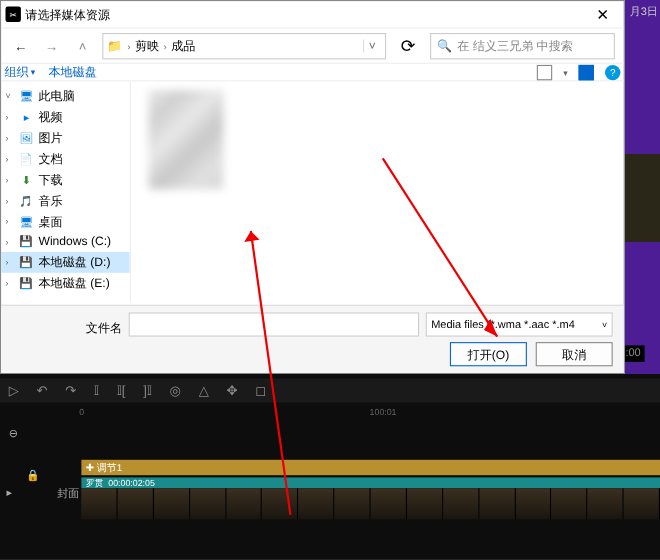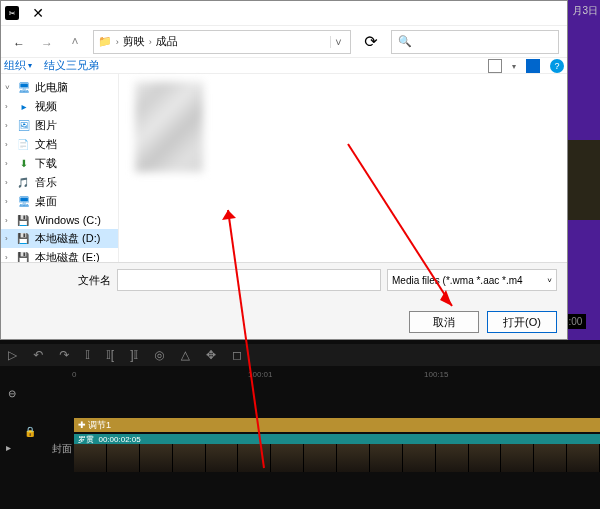--- a/index.html
+++ b/index.html
@@ -25,21 +25,21 @@
 .help-btn{width:14px;height:14px;border-radius:50%;background:#0099e5;color:#fff;font-size:9px;display:flex;align-items:center;justify-content:center}
 .body{display:flex;height:200px}
 .sidebar{width:118px;border-right:1px solid #eee;padding:4px 0;font-size:11px;overflow:hidden}
 .side-item{display:flex;align-items:center;padding:2px 4px;gap:4px;white-space:nowrap}
 .side-item.sel{background:#cce8ff}
 .side-icon{width:14px;height:14px;display:flex;align-items:center;justify-content:center;font-size:10px}
 .caret{width:8px;color:#666;font-size:8px}
 .content{flex:1;padding:8px;position:relative}
 .thumb{width:68px;height:90px;background:linear-gradient(135deg,#e8e8e8 0%,#d0d0d0 20%,#e8e8e8 40%,#c8c8c8 60%,#e0e0e0 80%,#d8d8d8 100%);filter:blur(4px);margin-left:8px}
 .footer{position:absolute;bottom:0;left:0;right:0;background:#f5f5f5;padding:6px 10px;border-top:1px solid #ddd}
-.fn-row{display:flex;align-items:center;gap:6px;margin-bottom:20px}
+.fn-row{display:flex;align-items:flex-end;gap:6px;margin-bottom:5px}
 .fn-label{font-size:11px;width:100px;text-align:right}
 .fn-input{flex:1;height:22px;border:1px solid #ccc;background:#fff}
 .filter-dd{width:170px;height:22px;border:1px solid #ccc;font-size:10px;display:flex;align-items:center;padding:0 4px;justify-content:space-between;background:#fff}
 .btn-row{display:flex;justify-content:flex-end;gap:8px}
 .btn{width:70px;height:22px;border:1px solid #888;background:#fdfdfd;font-size:11px;display:flex;align-items:center;justify-content:center;cursor:pointer}
 .btn.primary{border-color:#0066cc}
 .bg-right{position:absolute;right:0;top:0;width:35px;height:340px;background:#4c1d95}
 .bg-date{position:absolute;right:2px;top:4px;color:#ccc;font-size:10px}
 .v-thumb{position:absolute;right:0;top:140px;width:35px;height:80px;background:#2a2618}
 .time-strip{position:absolute;left:470px;top:314px;color:#888;font-size:10px;background:#000;padding:2px 4px}
@@ -59,46 +59,48 @@
 <body>
 
 <div class="bg-right">
   <div class="bg-date">月3日</div>
   <div class="v-thumb"></div>
 </div>
 
 <div class="dialog">
   <div class="titlebar">
     <div class="app-icon">✂</div>
+    <div class="title-text">请选择媒体资源</div>
     <div class="win-close">✕</div>
   </div>
   <div class="nav-row">
     <div class="nav-btn enabled">←</div>
     <div class="nav-btn">→</div>
     <div class="nav-btn">˄</div>
     <div class="path-box">
       <span>📁</span>
       <span class="path-chev">›</span>
       <span>剪映</span>
       <span class="path-chev">›</span>
       <span>成品</span>
       <span class="path-dd">˅</span>
     </div>
     <div class="refresh-btn">⟳</div>
     <div class="search-box">
       <span>🔍</span>
+      <span>在 结义三兄弟 中搜索</span>
     </div>
   </div>
   <div class="toolbar">
     <div class="tb-left">
       <div class="tb-item">
           <span>组织</span>
           <span style="font-size:8px">▾</span>
         </div>
-      <div class="tb-item">结义三兄弟</div>
+      <div class="tb-item">本地磁盘</div>
     </div>
     <div class="tb-right">
       <div class="view-btn"></div>
       <span style="font-size:8px;color:#666">▾</span>
       <div class="view-btn" style="background:#0066cc;border-color:#0066cc"></div>
       <div class="help-btn">?</div>
     </div>
   </div>
   <div class="body">
     <div class="sidebar">
@@ -160,22 +162,22 @@
   <div class="footer">
     <div class="fn-row">
       <div class="fn-label">文件名</div>
       <div class="fn-input"></div>
       <div class="filter-dd">
           <span>Media files (*.wma *.aac *.m4</span>
           <span style="font-size:8px">˅</span>
         </div>
     </div>
     <div class="btn-row">
+      <div class="btn primary">打开(O)</div>
       <div class="btn">取消</div>
-      <div class="btn primary">打开(O)</div>
     </div>
   </div>
 </div>
 
 <div class="time-strip">00:00:00:00   00:00:03:00</div>
 
 <div class="tool-row">
   <span class="tool-ic">▷</span>
   <span class="tool-ic">↶</span>
   <span class="tool-ic">↷</span>
@@ -184,21 +186,20 @@
   <span class="tool-ic">]𝕀</span>
   <span class="tool-ic">◎</span>
   <span class="tool-ic">△</span>
   <span class="tool-ic">✥</span>
   <span class="tool-ic">◻</span>
 </div>
 
 <div class="ruler">
   <span>0</span>
     <span>100:01</span>
-    <span>100:15</span>
 </div>
 
 <div class="tracks">
   <div class="side-lbl" style="left:8px;top:2px">⊖</div>
   <div class="side-lbl" style="left:24px;top:40px">🔒</div>
   <div class="side-lbl" style="left:52px;top:56px">封面</div>
   <div class="side-lbl" style="left:6px;top:56px">▸</div>
 
   <div class="track-head" style="top:32px">
     <span>✚</span>&nbsp;<span>调节1</span>

